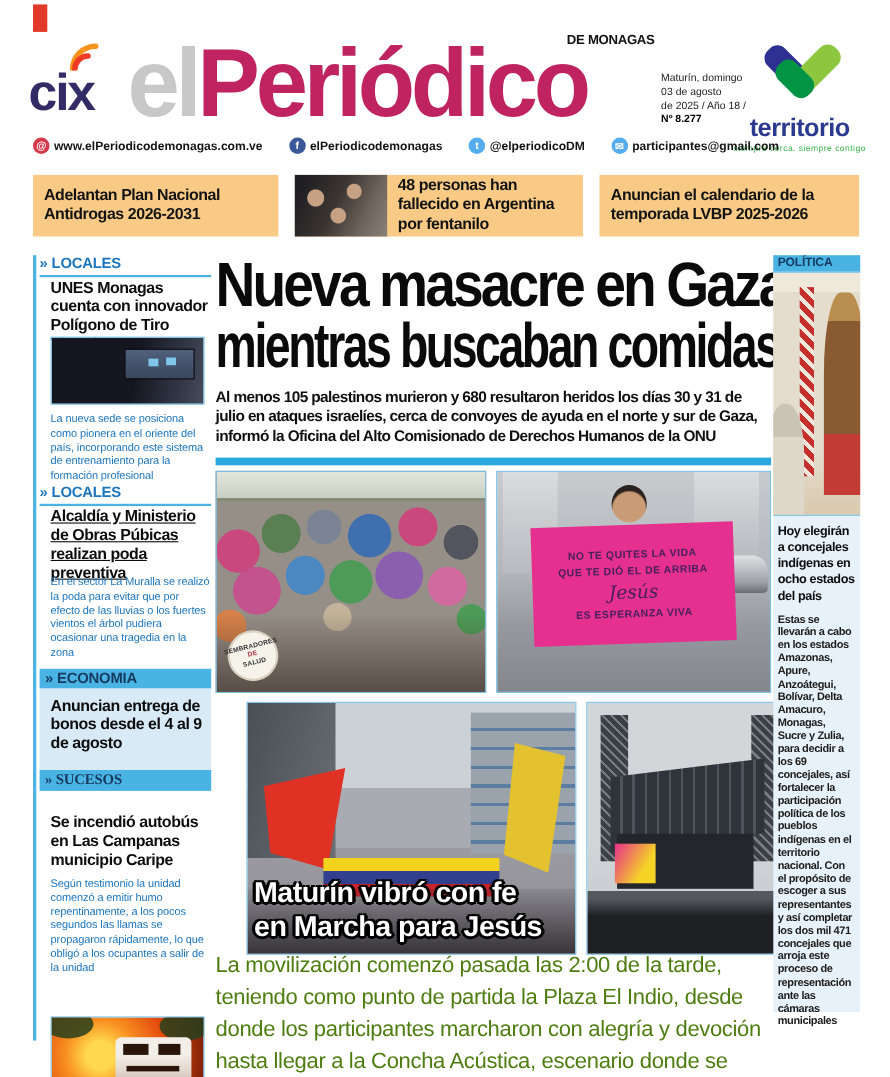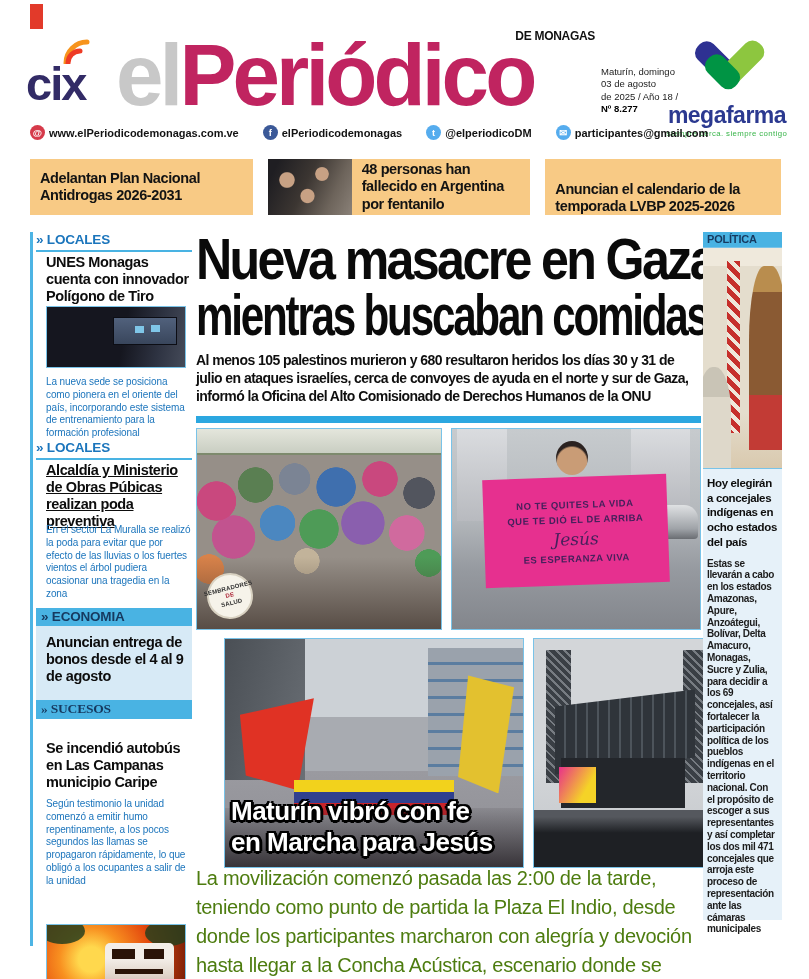--- a/index.html
+++ b/index.html
@@ -21,21 +21,21 @@
   .mega .name { font-size:23px; font-weight:bold; color:#2b3990; letter-spacing:-0.5px; margin-top:-2px; }
   .mega .tag  { font-size:7.8px; color:#39b54a; letter-spacing:.4px; }
   .contact-bar { position:absolute; left:30px; top:125px; display:flex; gap:24px; align-items:center; }
   .contact-item { display:flex; align-items:center; gap:4px; font-size:11px; font-weight:bold; color:#131313; }
   .cicon { width:15px; height:15px; border-radius:50%; color:#fff; font-size:9.5px; font-weight:bold; display:inline-flex; align-items:center; justify-content:center; }
 
   
   .teasers { position:absolute; left:30px; top:159px; width:751px; height:56px; display:flex; gap:15px; }
   .teaser { background:#f8ca85; height:56px; display:flex; align-items:center; }
   .teaser .ttext { font-size:14.5px; font-weight:bold; color:#131313; line-height:1.18; letter-spacing:-0.4px; padding:0 10px; }
-  .t1 { width:223px; } .t2 { width:263px; } .t3 { width:236px;align-items:flex-end; }
+  .t1 { width:223px; } .t2 { width:263px; } .t3 { width:236px; }
   .teaser-photo { width:84px; height:56px; flex:none;
     background:linear-gradient(115deg,#1f1e22 10%,#3c3632 45%,#6d645b 75%,#8a8178);
     position:relative; overflow:hidden; }
   .teaser-photo i { position:absolute; border-radius:50%; background:radial-gradient(circle,#c7a184 0 60%,transparent 70%); }
 
   
   .vrule { position:absolute; left:30px; top:232px; width:3px; height:714px; background:#4db4e4; }
   .lsb { position:absolute; left:36px; top:232px; width:156px; height:716px; }
   .sec-label { font-size:13.5px; font-weight:bold; letter-spacing:-0.2px; }
   .sec-label.line { color:#1b75bc; border-bottom:2.5px solid #49b3e3; padding-bottom:3px; }
@@ -170,21 +170,21 @@
     <div>de 2025 / Año 18 /</div>
     <div class="issue">Nº 8.277</div>
   </div>
 
   <div class="mega">
     <svg width="86" height="64" viewBox="0 0 110 86">
       <rect x="22" y="4" width="30" height="56" rx="13" transform="rotate(-45 37 32)" fill="#2e3192"></rect>
       <rect x="58" y="0" width="30" height="76" rx="13" transform="rotate(45 73 38)" fill="#8dc63f"></rect>
       <rect x="34" y="22" width="30" height="52" rx="13" transform="rotate(-45 49 48)" fill="#009444"></rect>
     </svg>
-    <div class="name">megafarma</div>
+    <div class="name">territorio</div>
     <div class="tag">siempre cerca. siempre contigo</div>
   </div>
 
   <div class="contact-bar">
     <span class="contact-item">
       <span class="cicon" style="background:#d63a4a;">@</span>
       <span>www.elPeriodicodemonagas.com.ve</span>
     </span>
     <span class="contact-item">
       <span class="cicon" style="background:#3b5998;">f</span>

